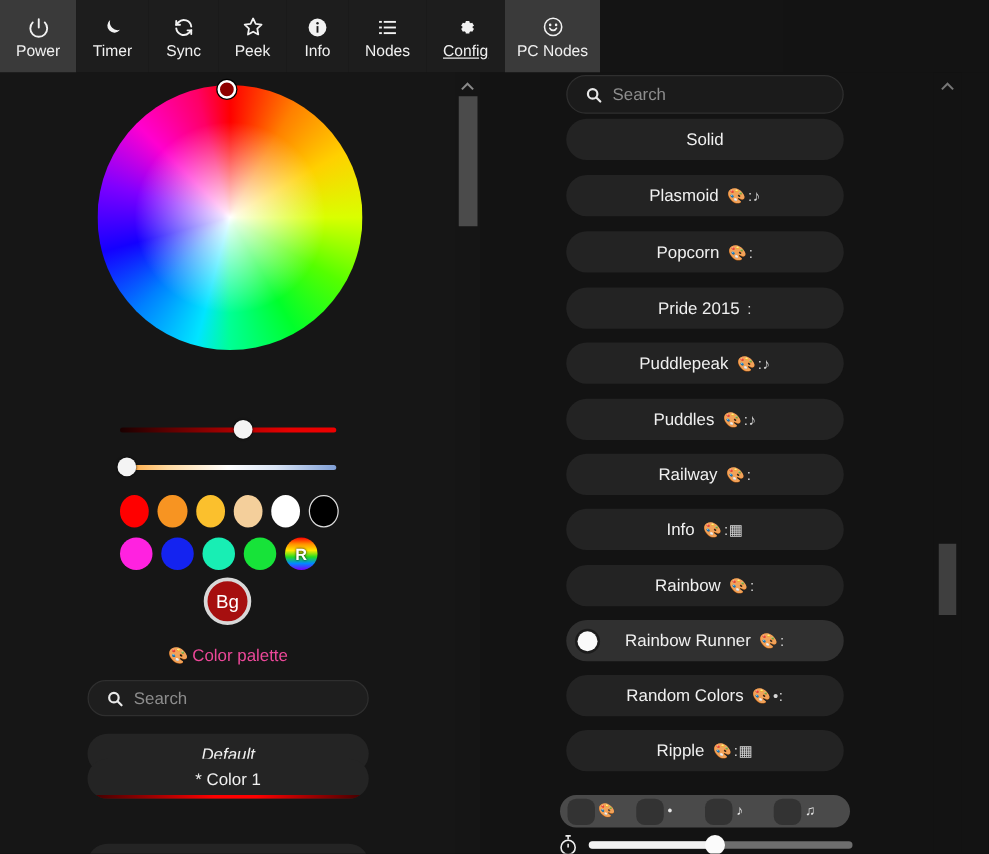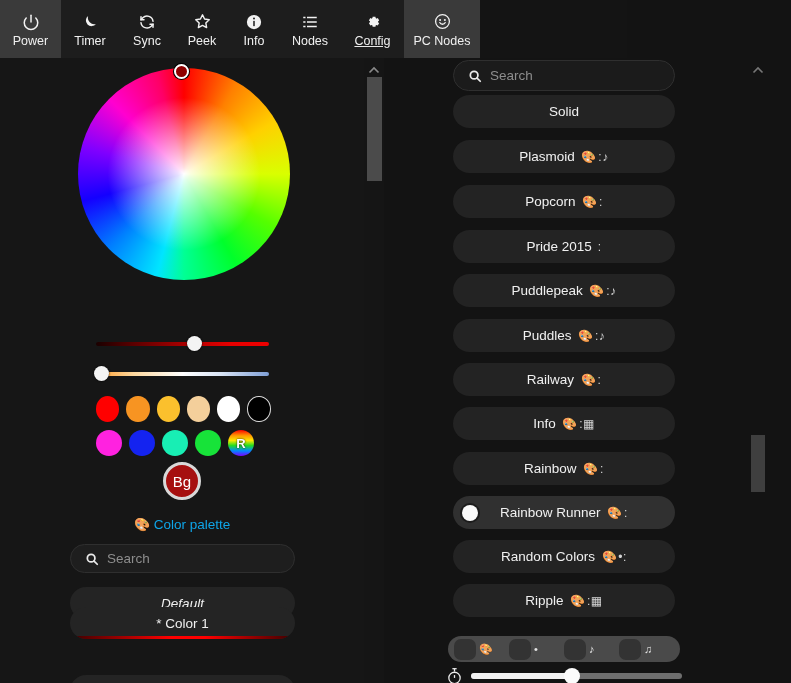--- a/index.html
+++ b/index.html
@@ -110,21 +110,21 @@
     position: absolute; left: 163px; top: 404px;
     width: 38px; height: 38px; border-radius: 50%;
     background: #a60f0f; border: 3px solid #d8d8d8;
     display: flex; align-items: center; justify-content: center;
     color: #ffffff; font-size: 15px; cursor: pointer;
   }
 
   
   #palette-heading {
     position: absolute; left: 0; top: 459px; width: 365px;
-    text-align: center; font-size: 13.5px; color: #0ea5e9;
+    text-align: center; font-size: 13.5px; color: #ec4899;
   }
   #palette-heading .pal-ico { font-size: 13px; margin-right: 3px; }
 
   
   .search-pill {
     position: absolute; border-radius: 16px; background: #1e1e1e;
     border: 1px solid #2f2f2f;
     display: flex; align-items: center; gap: 8px;
     padding: 0 14px; cursor: text;
   }

